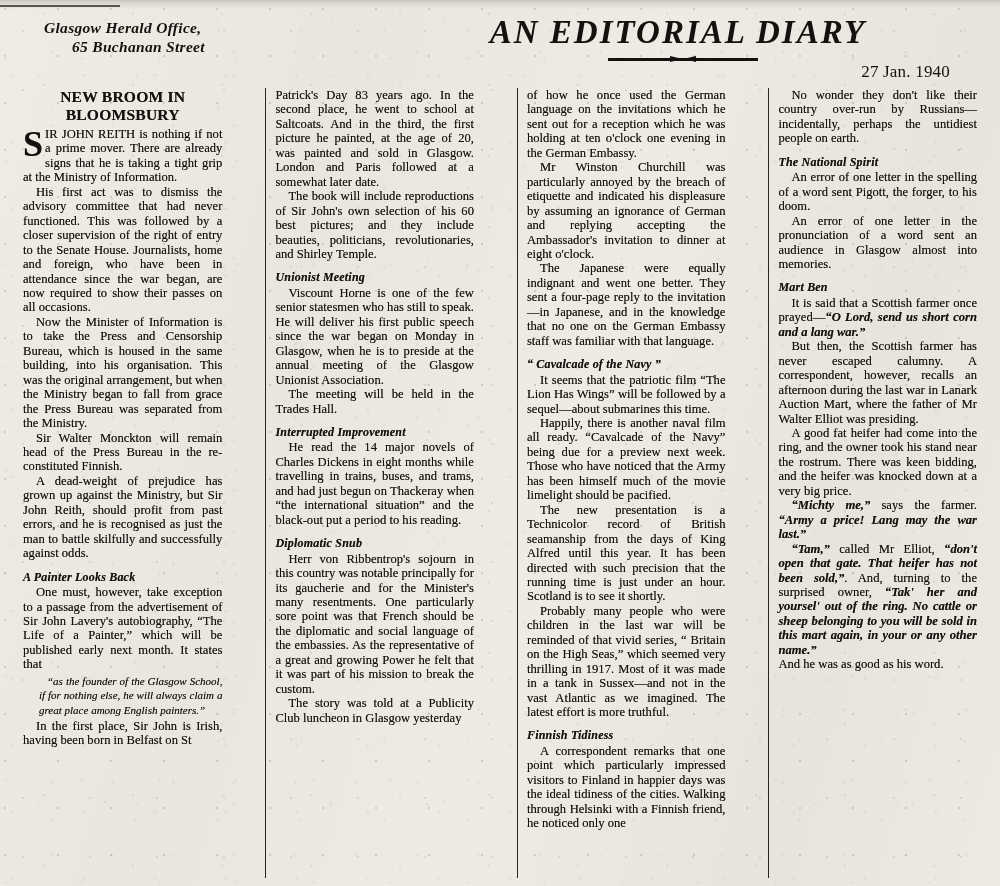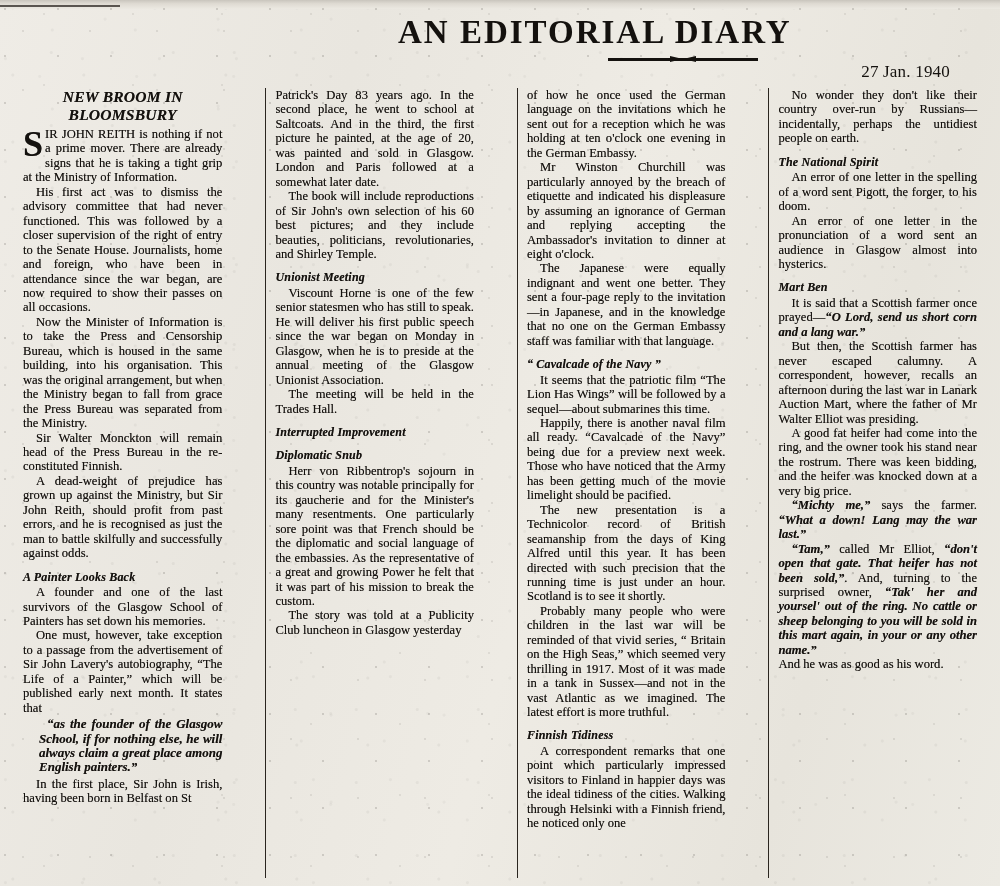--- a/index.html
+++ b/index.html
@@ -44,23 +44,23 @@
   
   .masthead{position:relative;height:88px;}
   .office{
     position:absolute;left:36px;top:18px;
     font-family:"Liberation Serif",serif;
     font-style:italic;font-weight:bold;font-size:15.5px;
     line-height:19px;letter-spacing:.3px;
   }
   .office .l2{display:block;padding-left:28px;}
   .title{
-    position:absolute;left:390px;top:14px;width:560px;
-    font-family:"Liberation Serif",serif;
-    font-weight:bold;font-size:33px;letter-spacing:2px;
+    position:absolute;left:390px;top:14px;width:560px;text-align:center;
+    font-family:"Liberation Serif",serif;
+    font-style:italic;font-weight:bold;font-size:33px;letter-spacing:2px;
   }
   .title-rule{
     position:absolute;left:600px;top:58px;width:150px;height:3px;
     background:#14110e;
   }
   .title-rule:before,.title-rule:after{
     content:"";position:absolute;top:-2px;width:0;height:0;
     border-top:3.5px solid transparent;border-bottom:3.5px solid transparent;
   }
   .title-rule:before{left:62px;border-left:13px solid #14110e;}
@@ -78,127 +78,131 @@
   .col{
     width:246px;box-sizing:border-box;padding:0 9px;position:relative;
   }
   .col + .col{border-left:1.6px solid #2a251f;margin-left:34px;}
   .col-inner{
     font-size:12.6px;line-height:14.45px;text-align:justify;
     hyphens:none;
   }
   h2.head{
     font-family:"Liberation Serif",serif;
-    font-style:italic;font-weight:bold;
+    font-weight:bold;
     font-size:15.5px;line-height:17px;margin:0 0 2px 0;text-align:left;
     letter-spacing:.2px;
   }
   h2.head.center{text-align:center;font-size:15.6px;line-height:18px;margin-bottom:3px;}
   .sub{
     font-style:italic;font-weight:bold;font-size:12px;
     margin:9px 0 1px 0;text-align:left;letter-spacing:.2px;
   }
   p{margin:0;text-indent:13px;}
   p.noind{text-indent:0;}
   p.quote{
-    font-style:italic;font-weight:bold;
+    font-style:italic;font-weight:normal;
     margin:2px 0 2px 0;padding-left:16px;text-indent:8px;
-    font-size:13px;line-height:14.4px;
+    font-size:11px;line-height:14.4px;
   }
   .dropcap{
     float:left;font-size:36px;line-height:28px;font-weight:bold;
     padding:2px 2px 0 0;margin-top:1px;
     font-family:"Liberation Serif",serif;
   }
   .ital{font-style:italic;font-weight:bold;}
   
   .col-inner{text-shadow:0 0 .5px rgba(20,17,14,.55);}
   h2.head,.sub{text-shadow:0 0 .6px rgba(20,17,14,.6);}
 </style>
 </head>
 <body>
 
 <div id="sheet">
   <div id="topedge"></div>
   <div id="speckle"></div>
 
   <div class="masthead">
+    <div class="office">
+      <span>Glasgow Herald Office,</span>
+      <span class="l2">65 Buchanan Street</span>
+    </div>
     <div class="title">AN EDITORIAL DIARY</div>
     <div class="title-rule"></div>
     <div class="date">27 Jan. 1940</div>
   </div>
 
   <div class="cols">
 
     <div class="col">
       <div class="col-inner">
         <h2 class="head center">
           <span>NEW BROOM IN</span><br>
           <span>BLOOMSBURY</span>
         </h2>
         <p class="noind"><span class="dropcap">S</span><span>IR JOHN REITH is nothing if not a prime mover. There are already signs that he is taking a tight grip at the Ministry of Information.</span></p>
         <p>His first act was to dismiss the advisory committee that had never functioned. This was followed by a closer supervision of the right of entry to the Senate House. Journalists, home and foreign, who have been in attendance since the war began, are now required to show their passes on all occasions.</p>
         <p>Now the Minister of Information is to take the Press and Censorship Bureau, which is housed in the same building, into his organisation. This was the original arrangement, but when the Ministry began to fall from grace the Press Bureau was separated from the Ministry.</p>
         <p>Sir Walter Monckton will remain head of the Press Bureau in the re-constituted Finnish.</p>
         <p>A dead-weight of prejudice has grown up against the Ministry, but Sir John Reith, should profit from past errors, and he is recognised as just the man to battle skilfully and successfully against odds.</p>
 
         <div class="sub">A Painter Looks Back</div>
-        <p>A founder and one of the last survivors of the Glasgow School of Painters has set down his memories.</p>
         <p>One must, however, take exception to a passage from the advertisement of Sir John Lavery's autobiography, “The Life of a Painter,” which will be published early next month. It states that</p>
         <p class="quote">“as the founder of the Glasgow School, if for nothing else, he will always claim a great place among English painters.”</p>
         <p>In the first place, Sir John is Irish, having been born in Belfast on St</p>
       </div>
     </div>
 
     <div class="col">
       <div class="col-inner">
         <p class="noind">Patrick's Day 83 years ago. In the second place, he went to school at Saltcoats. And in the third, the first picture he painted, at the age of 20, was painted and sold in Glasgow. London and Paris followed at a somewhat later date.</p>
         <p>The book will include reproductions of Sir John's own selection of his 60 best pictures; and they include beauties, politicians, revolutionaries, and Shirley Temple.</p>
 
         <div class="sub">Unionist Meeting</div>
         <p>Viscount Horne is one of the few senior statesmen who has still to speak. He will deliver his first public speech since the war began on Monday in Glasgow, when he is to preside at the annual meeting of the Glasgow Unionist Association.</p>
         <p>The meeting will be held in the Trades Hall.</p>
 
         <div class="sub">Interrupted Improvement</div>
+        <p>He read the 14 major novels of Charles Dickens in eight months while travelling in trains, buses, and trams, and had just begun on Thackeray when “the international situation” and the black-out put a period to his reading.</p>
 
         <div class="sub">Diplomatic Snub</div>
         <p>Herr von Ribbentrop's sojourn in this country was notable principally for its gaucherie and for the Minister's many resentments. One particularly sore point was that French should be the diplomatic and social language of the embassies. As the representative of a great and growing Power he felt that it was part of his mission to break the custom.</p>
         <p>The story was told at a Publicity Club luncheon in Glasgow yesterday</p>
       </div>
     </div>
 
     <div class="col">
       <div class="col-inner">
         <p class="noind">of how he once used the German language on the invitations which he sent out for a reception which he was holding at ten o'clock one evening in the German Embassy.</p>
         <p>Mr Winston Churchill was particularly annoyed by the breach of etiquette and indicated his displeasure by assuming an ignorance of German and replying accepting the Ambassador's invitation to dinner at eight o'clock.</p>
         <p>The Japanese were equally indignant and went one better. They sent a four-page reply to the invitation—in Japanese, and in the knowledge that no one on the German Embassy staff was familiar with that language.</p>
 
         <div class="sub">“ Cavalcade of the Navy ”</div>
         <p>It seems that the patriotic film “The Lion Has Wings” will be followed by a sequel—about submarines this time.</p>
-        <p>Happily, there is another naval film all ready. “Cavalcade of the Navy” being due for a preview next week. Those who have noticed that the Army has been getting much of the movie limelight should be pacified.</p>
+        <p>Happily, there is another naval film all ready. “Cavalcade of the Navy” being due for a preview next week. Those who have noticed that the Army has been himself much of the movie limelight should be pacified.</p>
         <p>The new presentation is a Technicolor record of British seamanship from the days of King Alfred until this year. It has been directed with such precision that the running time is just under an hour. Scotland is to see it shortly.</p>
         <p>Probably many people who were children in the last war will be reminded of that vivid series, “ Britain on the High Seas,” which seemed very thrilling in 1917. Most of it was made in a tank in Sussex—and not in the vast Atlantic as we imagined. The latest effort is more truthful.</p>
 
         <div class="sub">Finnish Tidiness</div>
         <p>A correspondent remarks that one point which particularly impressed visitors to Finland in happier days was the ideal tidiness of the cities. Walking through Helsinki with a Finnish friend, he noticed only one</p>
       </div>
     </div>
 
     <div class="col">
       <div class="col-inner">
         <p>No wonder they don't like their country over-run by Russians—incidentally, perhaps the untidiest people on earth.</p>
 
         <div class="sub">The National Spirit</div>
         <p>An error of one letter in the spelling of a word sent Pigott, the forger, to his doom.</p>
-        <p>An error of one letter in the pronunciation of a word sent an audience in Glasgow almost into hysterics.</p>
+        <p>An error of one letter in the pronunciation of a word sent an audience in Glasgow almost into memories.</p>
 
         <div class="sub">Mart Ben</div>
         <p><span>It is said that a Scottish farmer once prayed—</span><span class="ital">“O Lord, send us short corn and a lang war.”</span></p>
         <p>But then, the Scottish farmer has never escaped calumny. A correspondent, however, recalls an afternoon during the last war in Lanark Auction Mart, where the father of Mr Walter Elliot was presiding.</p>
         <p>A good fat heifer had come into the ring, and the owner took his stand near the rostrum. There was keen bidding, and the heifer was knocked down at a very big price.</p>
-        <p><span class="ital">“Michty me,”</span><span> says the farmer. </span><span class="ital">“What a down! Lang may the war last.”</span></p>
+        <p><span class="ital">“Michty me,”</span><span> says the farmer. </span><span class="ital">“Army a price! Lang may the war last.”</span></p>
         <p><span class="ital">“Tam,”</span><span> called Mr Elliot, </span><span class="ital">“don't open that gate. That heifer has not been sold,”</span><span>. And, turning to the surprised owner, </span><span class="ital">“Tak' her and yoursel' out of the ring. No cattle or sheep belonging to you will be sold in this mart again, in your or any other name.”</span></p>
         <p class="noind">And he was as good as his word.</p>
       </div>
     </div>
 
   </div>
 </div>
 
 </body></html>

